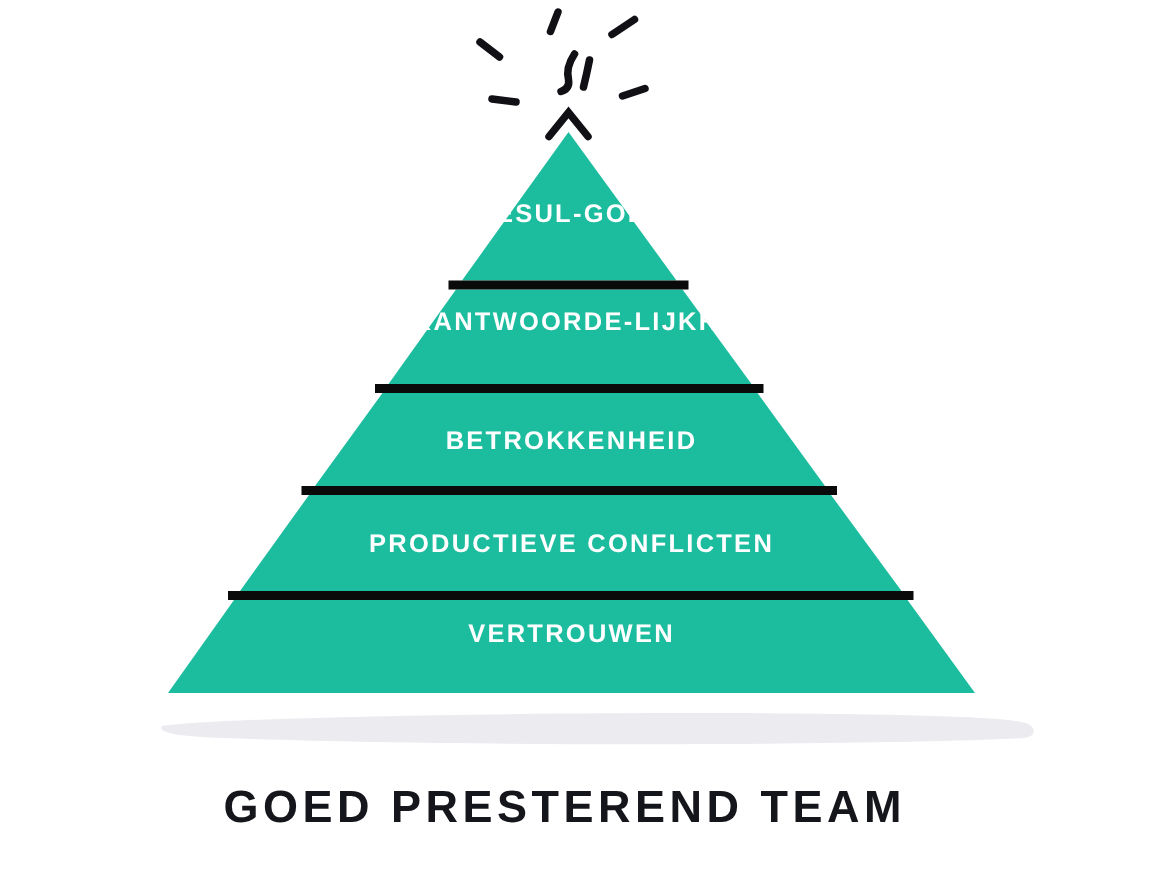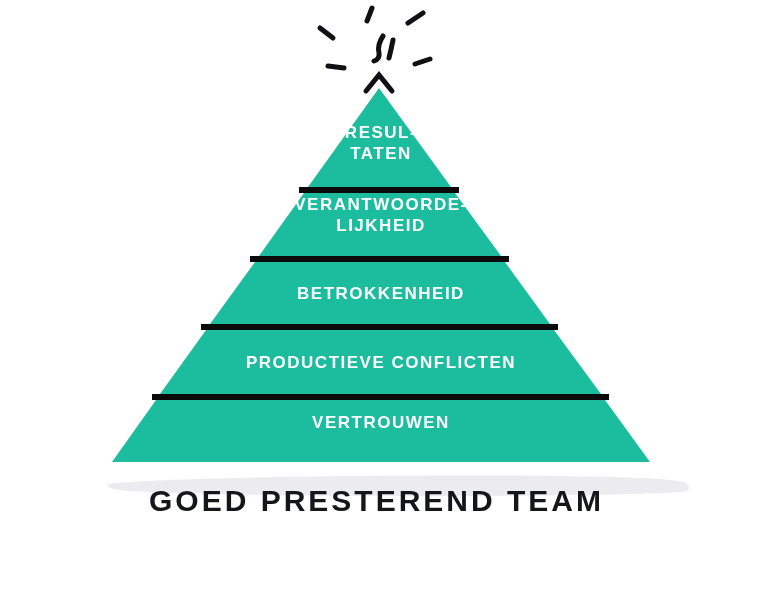--- a/index.html
+++ b/index.html
@@ -7,38 +7,38 @@
     position:relative;
     width:768px;height:591px;
     background:#ffffff;
     overflow:hidden;
     font-family:"Liberation Sans", sans-serif;
   }
   .graphic{position:absolute;left:0;top:0;width:768px;height:591px;}
   .level-label{
     position:absolute;
     left:112px;width:538px;
-    display:flex;flex-direction:column;align-items:center;justify-content:center;
+    display:flex;align-items:center;justify-content:center;
     color:#ffffff;
     font-weight:800;
     font-size:17px;
     line-height:21px;
     letter-spacing:1.5px;
     text-align:center;
     pointer-events:none;
   }
   .level-label span:empty{display:none;}
   .lvl1{top:98px;height:89px;}
   .lvl2{top:183px;height:63px;}
   .lvl3{top:262px;height:62px;}
   .lvl4{top:330px;height:64px;}
   .lvl5{top:400px;height:44px;}
   .caption{
     position:absolute;
-    left:0;top:484px;width:753px;
+    left:0;top:522px;width:753px;
     text-align:center;
     color:#15151c;
     font-weight:800;
     font-size:30px;
     letter-spacing:3px;
     line-height:34px;
   }
 </style>
 </head>
 <body>
@@ -72,21 +72,21 @@
     <path d="M 108 484
              C 160 477, 420 474, 560 476
              C 620 477, 668 478, 684 482
              C 691 485, 691 491, 683 492
              C 600 497, 300 498, 150 492
              C 120 491, 105 489, 108 484 Z" fill="#ECEBF0"></path>
   </svg>
 
   <div class="level-label lvl1">
     <span>RESUL-</span>
-    <span>TATEN</span>
+    <span>GOED</span>
   </div>
   <div class="level-label lvl2">
     <span>VERANTWOORDE-</span>
     <span>LIJKHEID</span>
   </div>
   <div class="level-label lvl4">
     <span>PRODUCTIEVE CONFLICTEN</span>
 
   </div>
   <div class="level-label lvl3">

